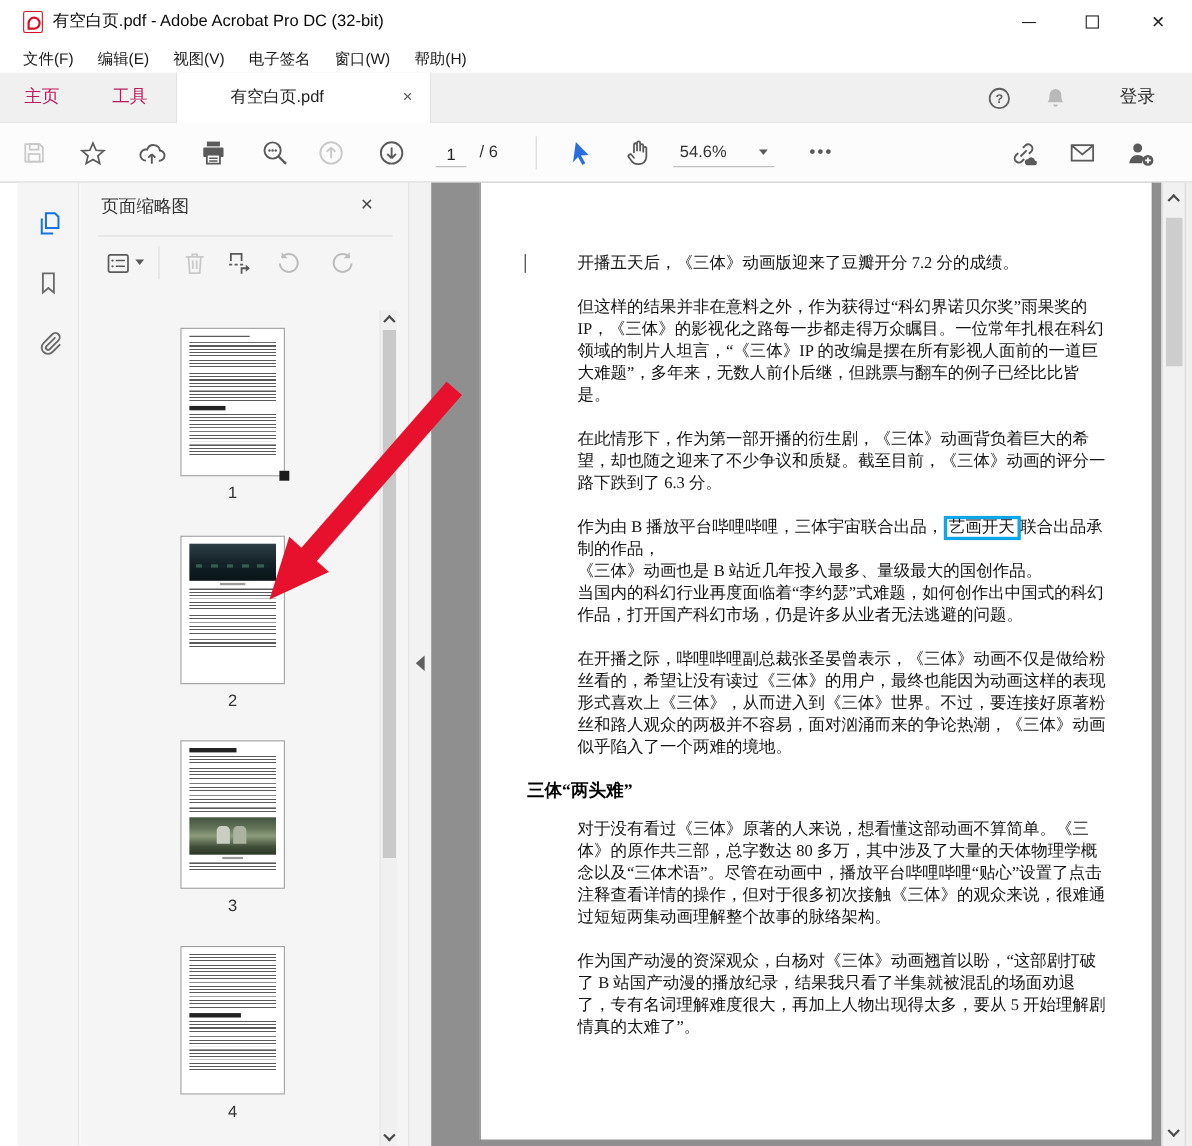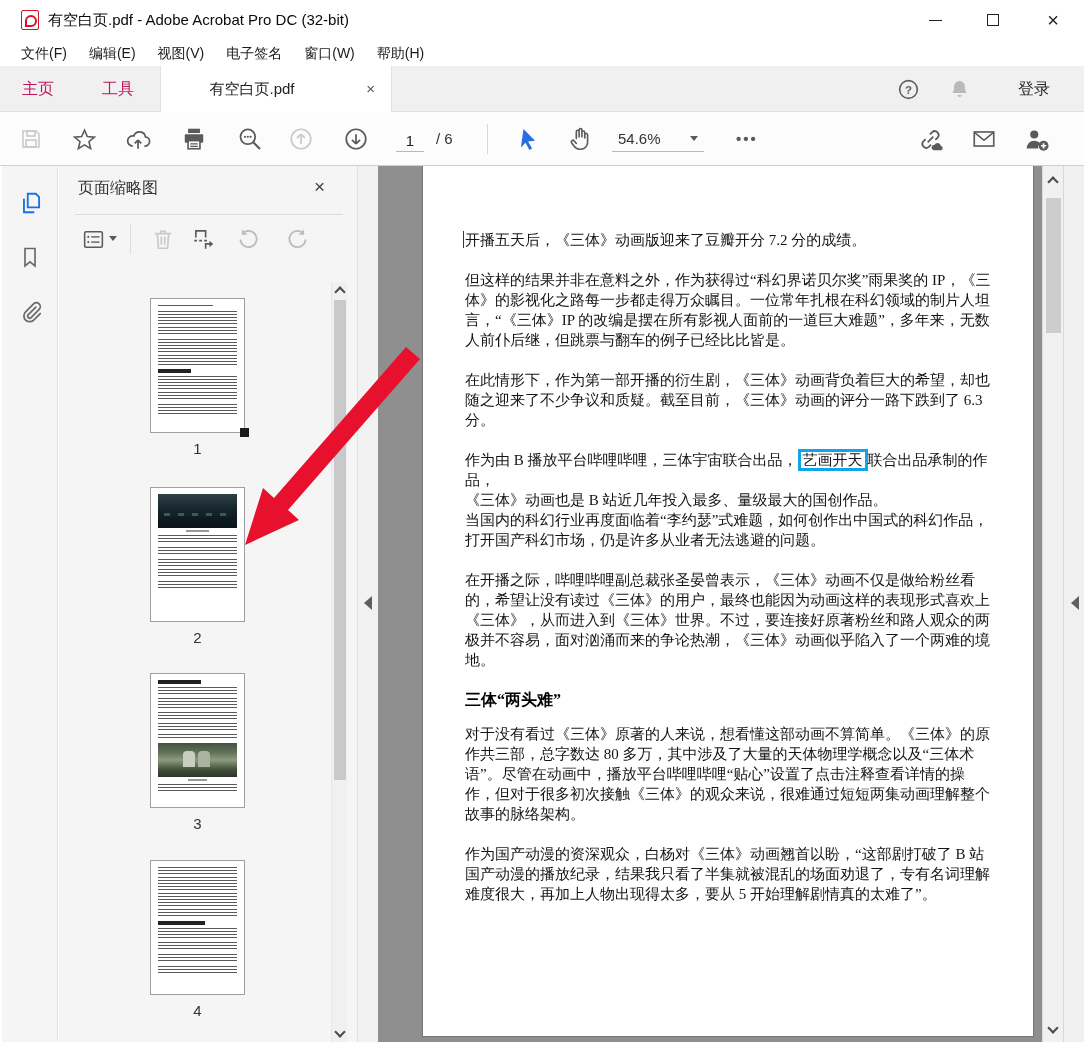--- a/index.html
+++ b/index.html
@@ -37,21 +37,21 @@
   .tbtn { position:absolute; top:13px; width:28px; height:28px; display:flex; align-items:center; justify-content:center; }
   .page-input { position:absolute; left:396px; top:18px; width:28px; height:22px; border:none; border-bottom:1px solid #b9b9b9; background:transparent; text-align:center; font-size:15px; color:#222; font-family:"Liberation Sans",sans-serif; }
   .page-total { position:absolute; left:436px; top:0; line-height:54px; font-size:15px; color:#333; }
   .tb-sep { position:absolute; left:487px; top:12px; width:0; height:30px; border-left:1px solid #d8d8d8; }
   .zoom-ctl { position:absolute; left:612px; top:14px; width:92px; height:26px; border-bottom:1px solid #b9b9b9; display:flex; align-items:center; justify-content:space-between; padding:0 6px; }
   .zoom-val { font-size:15px; color:#333; }
   .caret-down { width:0; height:0; border-left:4px solid transparent; border-right:4px solid transparent; border-top:5px solid #5a5a5a; }
   .dots { position:absolute; left:736px; top:0; line-height:54px; font-size:15px; font-weight:bold; letter-spacing:2px; color:#5a5a5a; }
 
   
-  .content { position:absolute; left:2px; top:166px; width:965px; height:876px; }
+  .content { position:absolute; left:16px; top:166px; width:965px; height:876px; }
 
   .navstrip { position:absolute; left:0; top:0; width:56px; height:100%; background:#f5f5f5; border-right:1px solid #e3e3e3; }
   .nav-icon { position:absolute; left:16px; width:26px; height:26px; }
   .nav-pages { top:24px; } .nav-bookmarks { top:78px; } .nav-attach { top:132px; }
 
   .panel { position:absolute; left:57px; top:0; width:298px; height:100%; background:#f5f5f5; }
   .panel-title { position:absolute; left:19px; top:12px; font-size:16px; color:#333; }
   .panel-close { position:absolute; left:255px; top:10px; font-size:19px; color:#444; }
   .panel-divider { position:absolute; left:16px; right:14px; top:48px; border-top:1px solid #dcdcdc; }
   .ptool { position:absolute; top:59px; width:28px; height:28px; display:flex; align-items:center; justify-content:center; }
@@ -82,21 +82,21 @@
   .chev.up { transform:rotate(45deg); } .chev.down { transform:rotate(225deg); }
   .scroll-arrow { position:absolute; left:0; width:100%; height:16px; display:flex; align-items:center; justify-content:center; }
 
   .collapse-left { position:absolute; left:355px; top:0; width:21px; height:100%; background:#f2f2f2; border-left:1px solid #e3e3e3; }
   .tri-left { width:0; height:0; border-top:7px solid transparent; border-bottom:7px solid transparent; border-right:8px solid #5f5f5f; }
   .collapse-grip { position:absolute; left:6px; top:430px; }
 
   .docarea { position:absolute; left:376px; top:0; width:664px; height:100%; background:#8f8f8f; }
   .page { position:absolute; left:44px; top:0; width:612px; height:871px; background:#fff; border-left:1px solid #767676; border-right:1px solid #767676; border-bottom:1px solid #767676; }
   .doc-text { position:absolute; left:42px; right:42px; top:64px; font-family:"Liberation Serif", serif; font-size:15px; line-height:20px; color:#141414; }
-  .doc-text p { margin-bottom:20px; }
+  .doc-text p { margin-bottom:20px;padding-left:46px; }
   .doc-text .tight { margin-bottom:0; }
   .doc-heading { font-weight:bold; font-size:16px; margin:6px 0 14px 0; font-family:"Liberation Serif", serif; color:#000; }
   .boxed { border:3px solid #0ea5e9; padding:0 2px; }
   .caret-bar { position:absolute; left:-2px; top:1px; width:1px; height:17px; background:#333; }
 
   .main-scroll { position:absolute; left:1040px; top:0; width:21px; height:100%; background:#f1f1f1; border-left:1px solid #dadada; }
   .main-thumb { position:absolute; left:3px; top:32px; width:15px; height:135px; background:#cdcdcd; }
   .right-strip { position:absolute; left:1061px; top:0; width:23px; height:100%; background:#f0f0f0; border-left:1px solid #d8d8d8; }
   .right-grip { position:absolute; left:7px; top:430px; }
 

